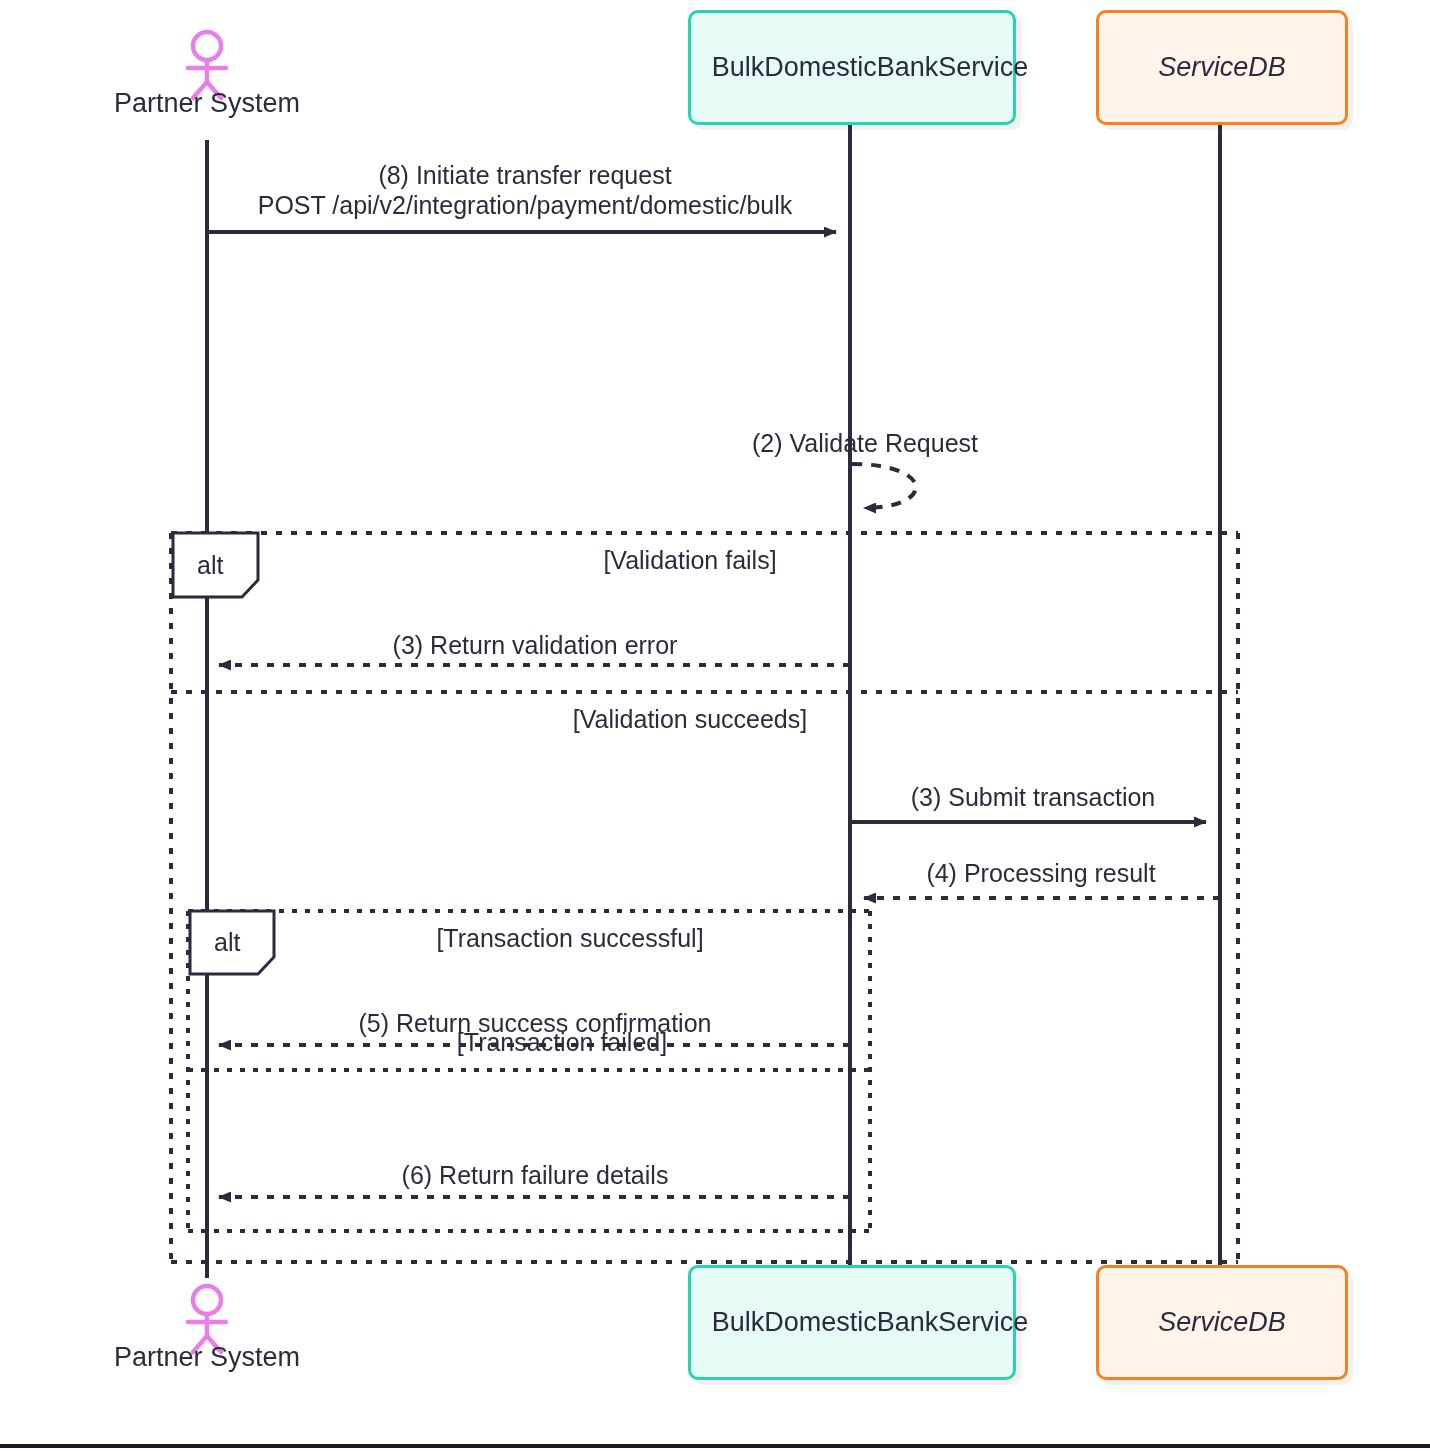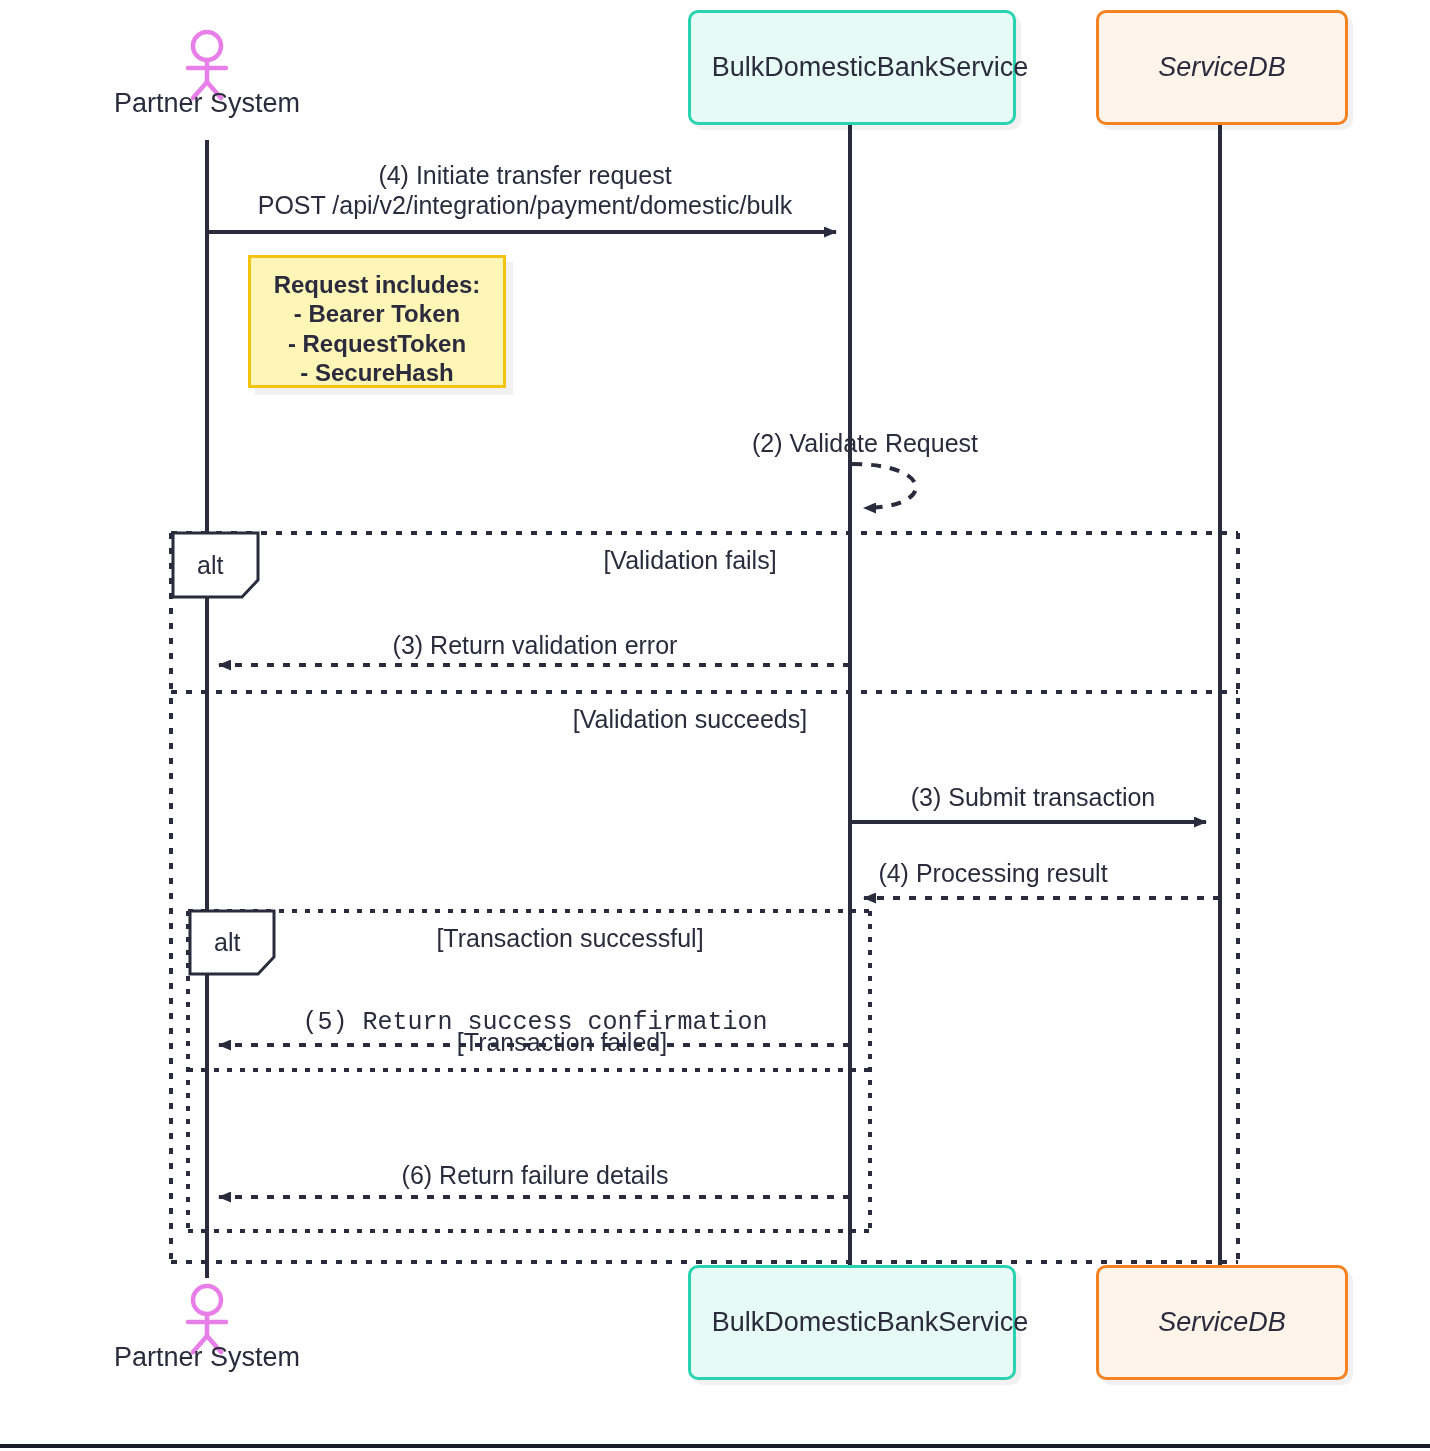--- a/index.html
+++ b/index.html
@@ -177,41 +177,37 @@
   </div>
 
   <div class="pbox db" style="left:1096px;top:1265px;width:252px;height:115px;">
     <span>ServiceDB</span>
   </div>
 
   <div class="actor-label" style="left:57px;top:88px;width:300px;">Partner System</div>
 
   <div class="actor-label" style="left:57px;top:1342px;width:300px;">Partner System</div>
 
-  <div class="note" style="left:248px;top:255px;width:258px;height:133px;">Request includes:
-- Bearer Token
-- RequestToken
-- SecureHash</div>
 
   <div class="altlab" style="left:175px;top:534px;width:80px;height:62px;background:transparent;">alt</div>
 
   <div class="altlab" style="left:192px;top:912px;width:80px;height:61px;background:transparent;">alt</div>
 
-  <div class="msg" style="left:215px;top:160px;width:620px;">(4) Initiate transfer request
+  <div class="msg" style="left:215px;top:160px;width:620px;">(8) Initiate transfer request
 POST /api/v2/integration/payment/domestic/bulk</div>
 
   <div class="msg" style="left:700px;top:428px;width:330px;">(2) Validate Request</div>
 
   <div class="msg" style="left:230px;top:630px;width:610px;">(3) Return validation error</div>
 
   <div class="msg" style="left:860px;top:782px;width:346px;">(3) Submit transaction</div>
 
-  <div class="msg" style="left:820px;top:858px;width:346px;">(4) Processing result</div>
-
-  <div class="msg" style="left:230px;top:1008px;width:610px;font-family:Liberation Mono, monospace;">(5) Return success confirmation</div>
+  <div class="msg" style="left:868px;top:858px;width:346px;">(4) Processing result</div>
+
+  <div class="msg" style="left:230px;top:1008px;width:610px;">(5) Return success confirmation</div>
 
   <div class="msg" style="left:230px;top:1160px;width:610px;">(6) Return failure details</div>
 
   <div class="guard" style="left:540px;top:546px;width:300px;">[Validation fails]</div>
 
   <div class="guard" style="left:530px;top:705px;width:320px;">[Validation succeeds]</div>
 
   <div class="guard" style="left:420px;top:924px;width:300px;">[Transaction successful]</div>
 
   <div class="guard" style="left:412px;top:1028px;width:300px;">[Transaction failed]</div>

